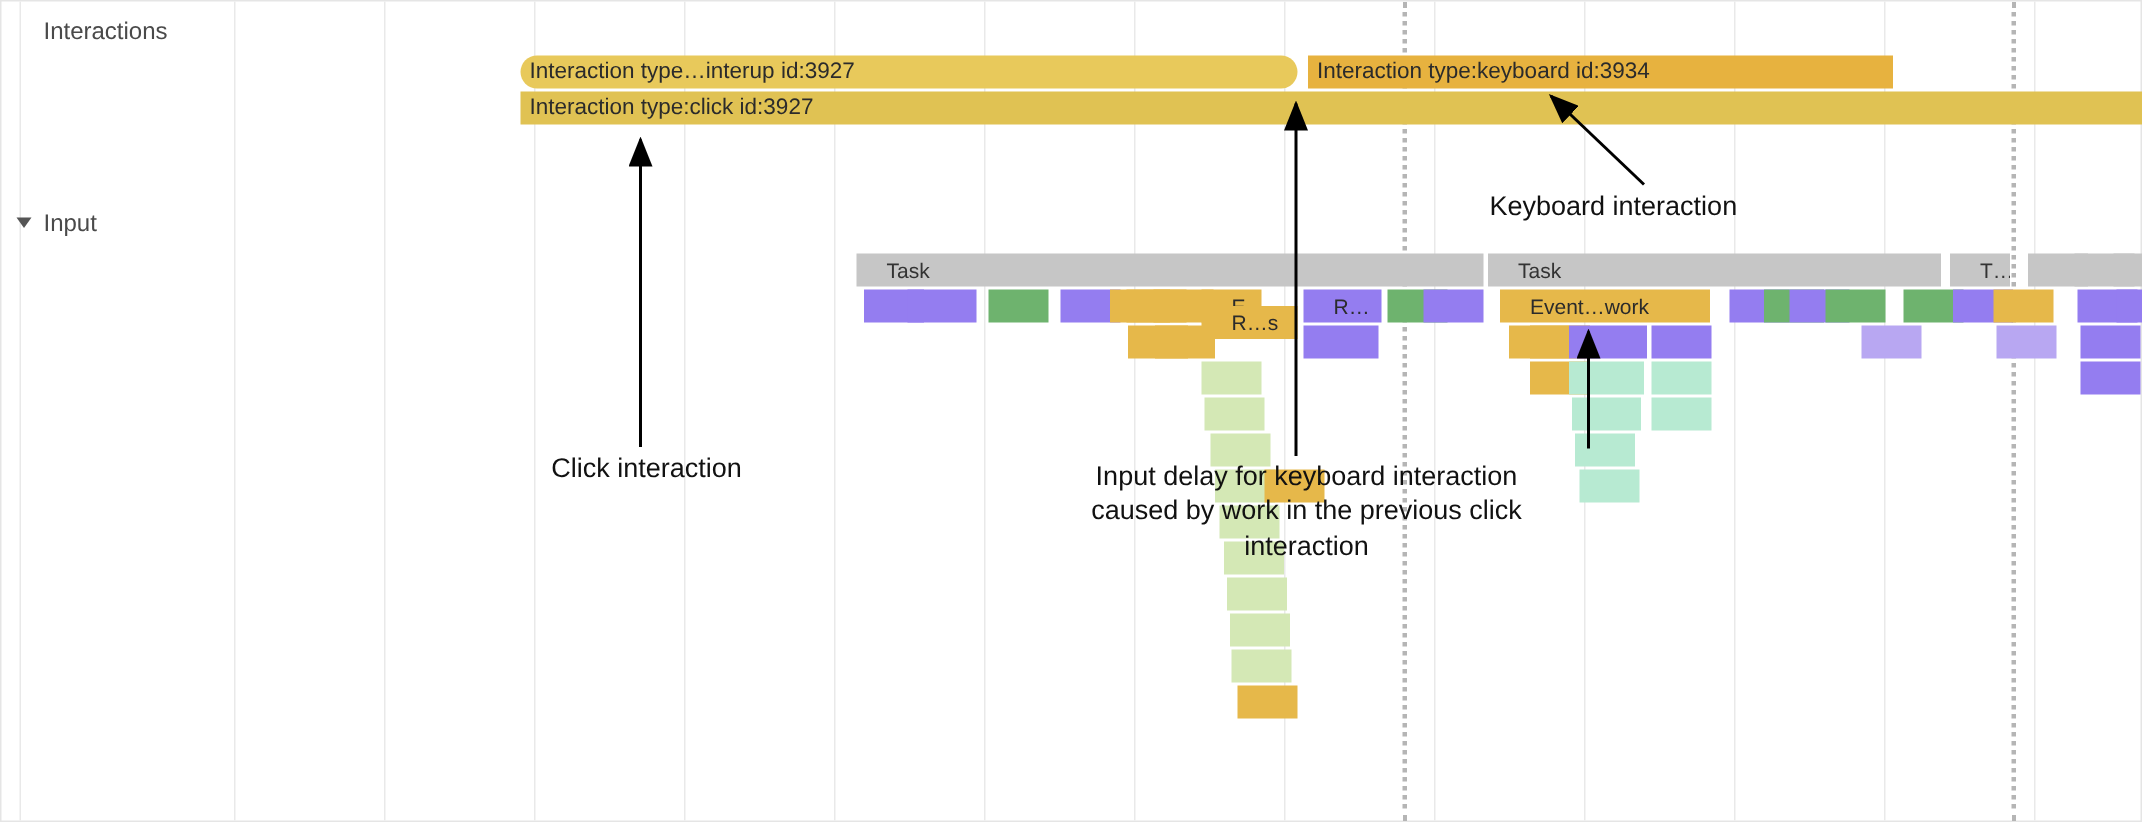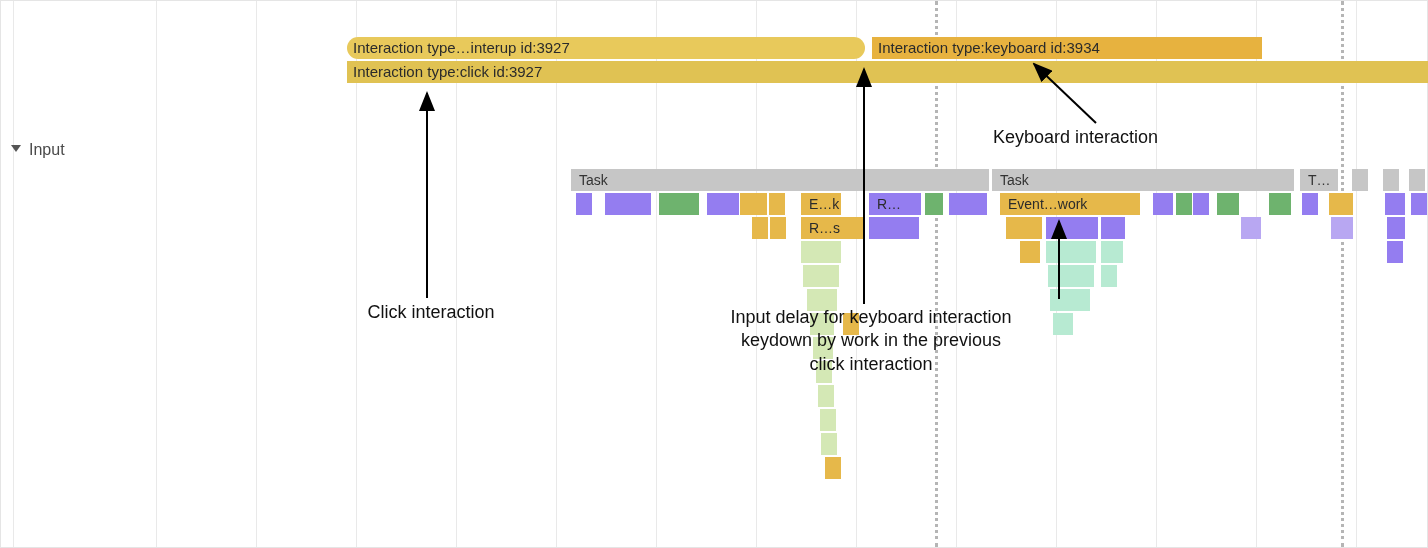--- a/index.html
+++ b/index.html
@@ -58,21 +58,21 @@
   .bar1 { background: #e8c95b; border-radius: 11px; }   
   .bar2 { background: #e0c253; }   
   .bar3 { background: #e7b23f; }   
 
   
   .blk {
     position: absolute;
     height: 22px;
     font-size: 14px;
     line-height: 22px;
-    padding: 0 8px;
+    padding: 0 20px;
     overflow: hidden;
     white-space: nowrap;
     color: #2b2b2b;
   }
   .col-task   { background: #c6c6c6; color:#333; }
   .col-purple { background: #947df0; }
   .col-green  { background: #6eb36e; }
   .col-yellow { background: #e6b84a; }
   .col-lgreen { background: #d4e8b5; }
   .col-mint   { background: #b7ead2; }
@@ -110,20 +110,21 @@
   <div class="gridline" style="left:855px"></div>
   <div class="gridline" style="left:955px"></div>
   <div class="gridline" style="left:1055px"></div>
   <div class="gridline" style="left:1155px"></div>
   <div class="gridline" style="left:1255px"></div>
   <div class="gridline" style="left:1355px"></div>
 
   <div class="dotted" style="left:934px"></div>
   <div class="dotted" style="left:1340px"></div>
 
+  <div class="rowlabel" style="top:8px">Interactions</div>
   <div class="rowlabel" style="top:136px">
     <span class="disclosure"></span>
     <span>Input</span>
   </div>
 
   <div class="bar bar1" style="left:346px; top:36px; width:518px">Interaction type…interup id:3927</div>
   <div class="bar bar3" style="left:871px; top:36px; width:390px">Interaction type:keyboard id:3934</div>
   <div class="bar bar2" style="left:346px; top:60px; width:1084px">Interaction type:click id:3927</div>
 
   <div class="blk col-task" style="left:570px; top:168px; width:418px">Task</div>
@@ -150,21 +151,21 @@
   <div class="blk col-purple" style="left:1192px; top:192px; width:14px"></div>
   <div class="blk col-green" style="left:1216px; top:192px; width:22px"></div>
   <div class="blk col-green" style="left:1268px; top:192px; width:22px"></div>
   <div class="blk col-purple" style="left:1301px; top:192px; width:4px"></div>
   <div class="blk col-yellow" style="left:1328px; top:192px; width:24px"></div>
   <div class="blk col-purple" style="left:1384px; top:192px; width:20px"></div>
   <div class="blk col-purple" style="left:1410px; top:192px; width:14px"></div>
 
   <div class="blk col-yellow" style="left:751px; top:216px; width:12px"></div>
   <div class="blk col-yellow" style="left:769px; top:216px; width:12px"></div>
-  <div class="blk col-yellow" style="left:800px; top:216px; width:64px">R…s</div>
+  <div class="blk col-yellow" style="left:800px; top:203px; width:64px">R…s</div>
   <div class="blk col-purple" style="left:868px; top:216px; width:50px"></div>
   <div class="blk col-yellow" style="left:1005px; top:216px; width:10px"></div>
   <div class="blk col-yellow" style="left:1019px; top:216px; width:22px"></div>
   <div class="blk col-purple" style="left:1045px; top:216px; width:52px"></div>
   <div class="blk col-purple" style="left:1100px; top:216px; width:24px"></div>
   <div class="blk col-lpurple" style="left:1240px; top:216px; width:20px"></div>
   <div class="blk col-lpurple" style="left:1330px; top:216px; width:22px"></div>
   <div class="blk col-purple" style="left:1386px; top:216px; width:18px"></div>
 
   <div class="blk col-lgreen" style="left:800px; top:240px; width:40px"></div>
@@ -202,15 +203,15 @@
 
     <line x1="863" y1="303" x2="863" y2="68" stroke="#000" stroke-width="2" marker-end="url(#arrowhead)"></line>
 
     <line x1="1095" y1="122" x2="1033" y2="63" stroke="#000" stroke-width="2" marker-end="url(#arrowhead)"></line>
 
     <line x1="1058" y1="298" x2="1058" y2="220" stroke="#000" stroke-width="2" marker-end="url(#arrowhead)"></line>
   </svg>
 
   <div class="anno" style="left:340px; top:300px; width:180px">Click interaction</div>
   <div class="anno" style="left:992px; top:125px; width:210px; text-align:left">Keyboard interaction</div>
-  <div class="anno" style="left:720px; top:305px; width:300px">Input delay for keyboard interaction keydown by work in the previous click interaction</div>
+  <div class="anno" style="left:720px; top:305px; width:300px">Input delay for keyboard interaction caused by work in the previous click interaction</div>
 
 </div>
 
 </body></html>

